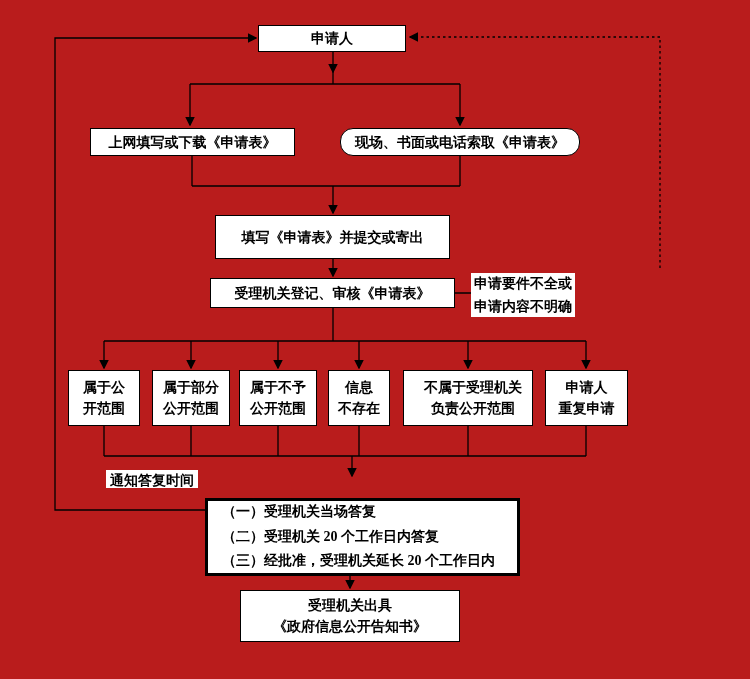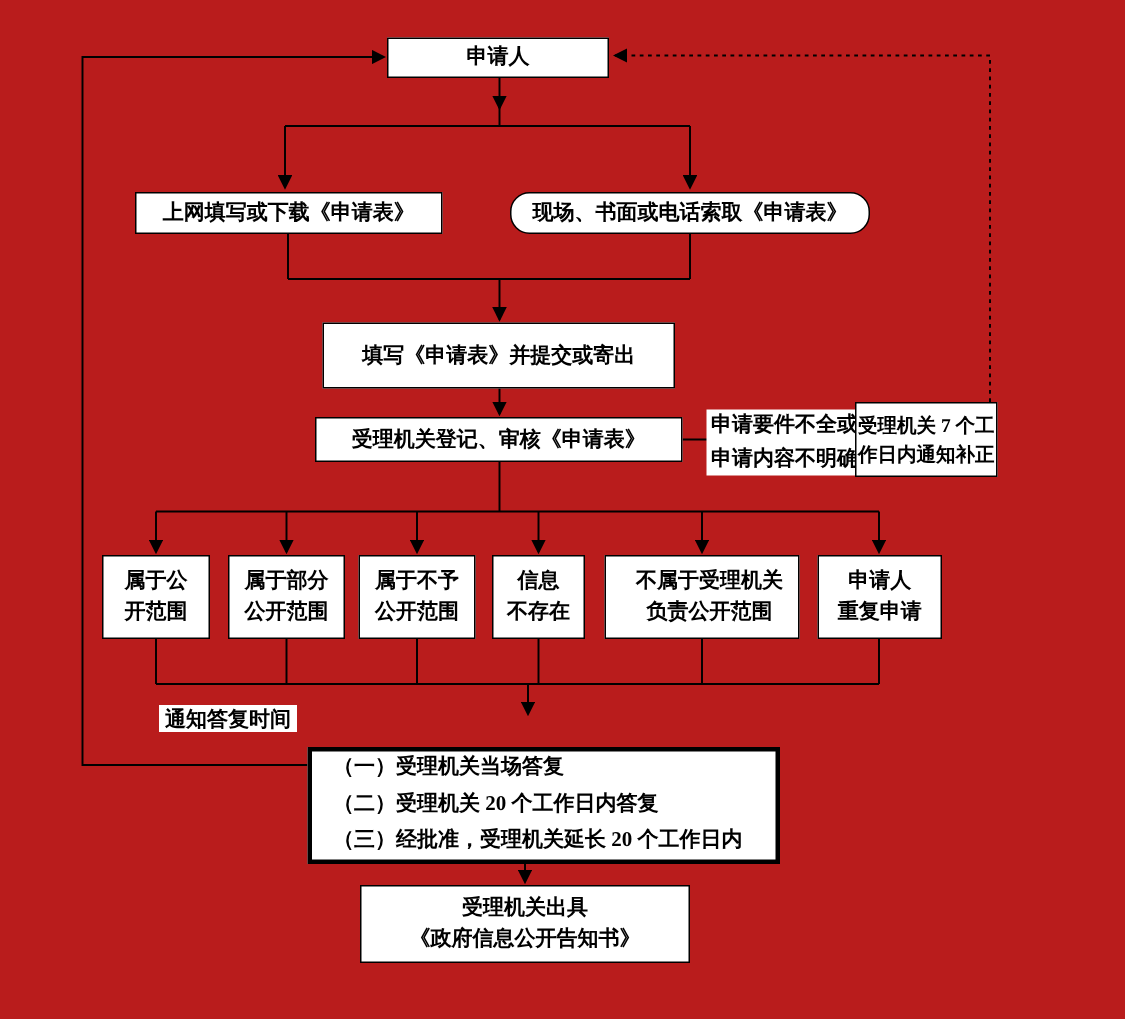--- a/index.html
+++ b/index.html
@@ -106,22 +106,20 @@
 
   <div class="box" style="left:340px; top:128px; width:240px; height:28px;border-radius:13px;">现场、书面或电话索取《申请表》</div>
 
   <div class="box" style="left:215px; top:215px; width:235px; height:44px;">填写《申请表》并提交或寄出</div>
 
   <div class="box" style="left:210px; top:278px; width:245px; height:30px;">受理机关登记、审核《申请表》</div>
 
   <div class="floating-label" style="left:456px; top:273px; width:104px; height:44px;margin-left:15px;">申请要件不全或
 申请内容不明确</div>
 
-  <div class="box small" style="left:570px; top:268px; width:95px; height:50px;">受理机关 7 个工
-作日内通知补正</div>
 
   <div class="box" style="left:68px; top:370px; width:72px; height:56px;">属于公
 开范围</div>
 
   <div class="box" style="left:152px; top:370px; width:78px; height:56px;">属于部分
 公开范围</div>
 
   <div class="box" style="left:239px; top:370px; width:78px; height:56px;">属于不予
 公开范围</div>
 

